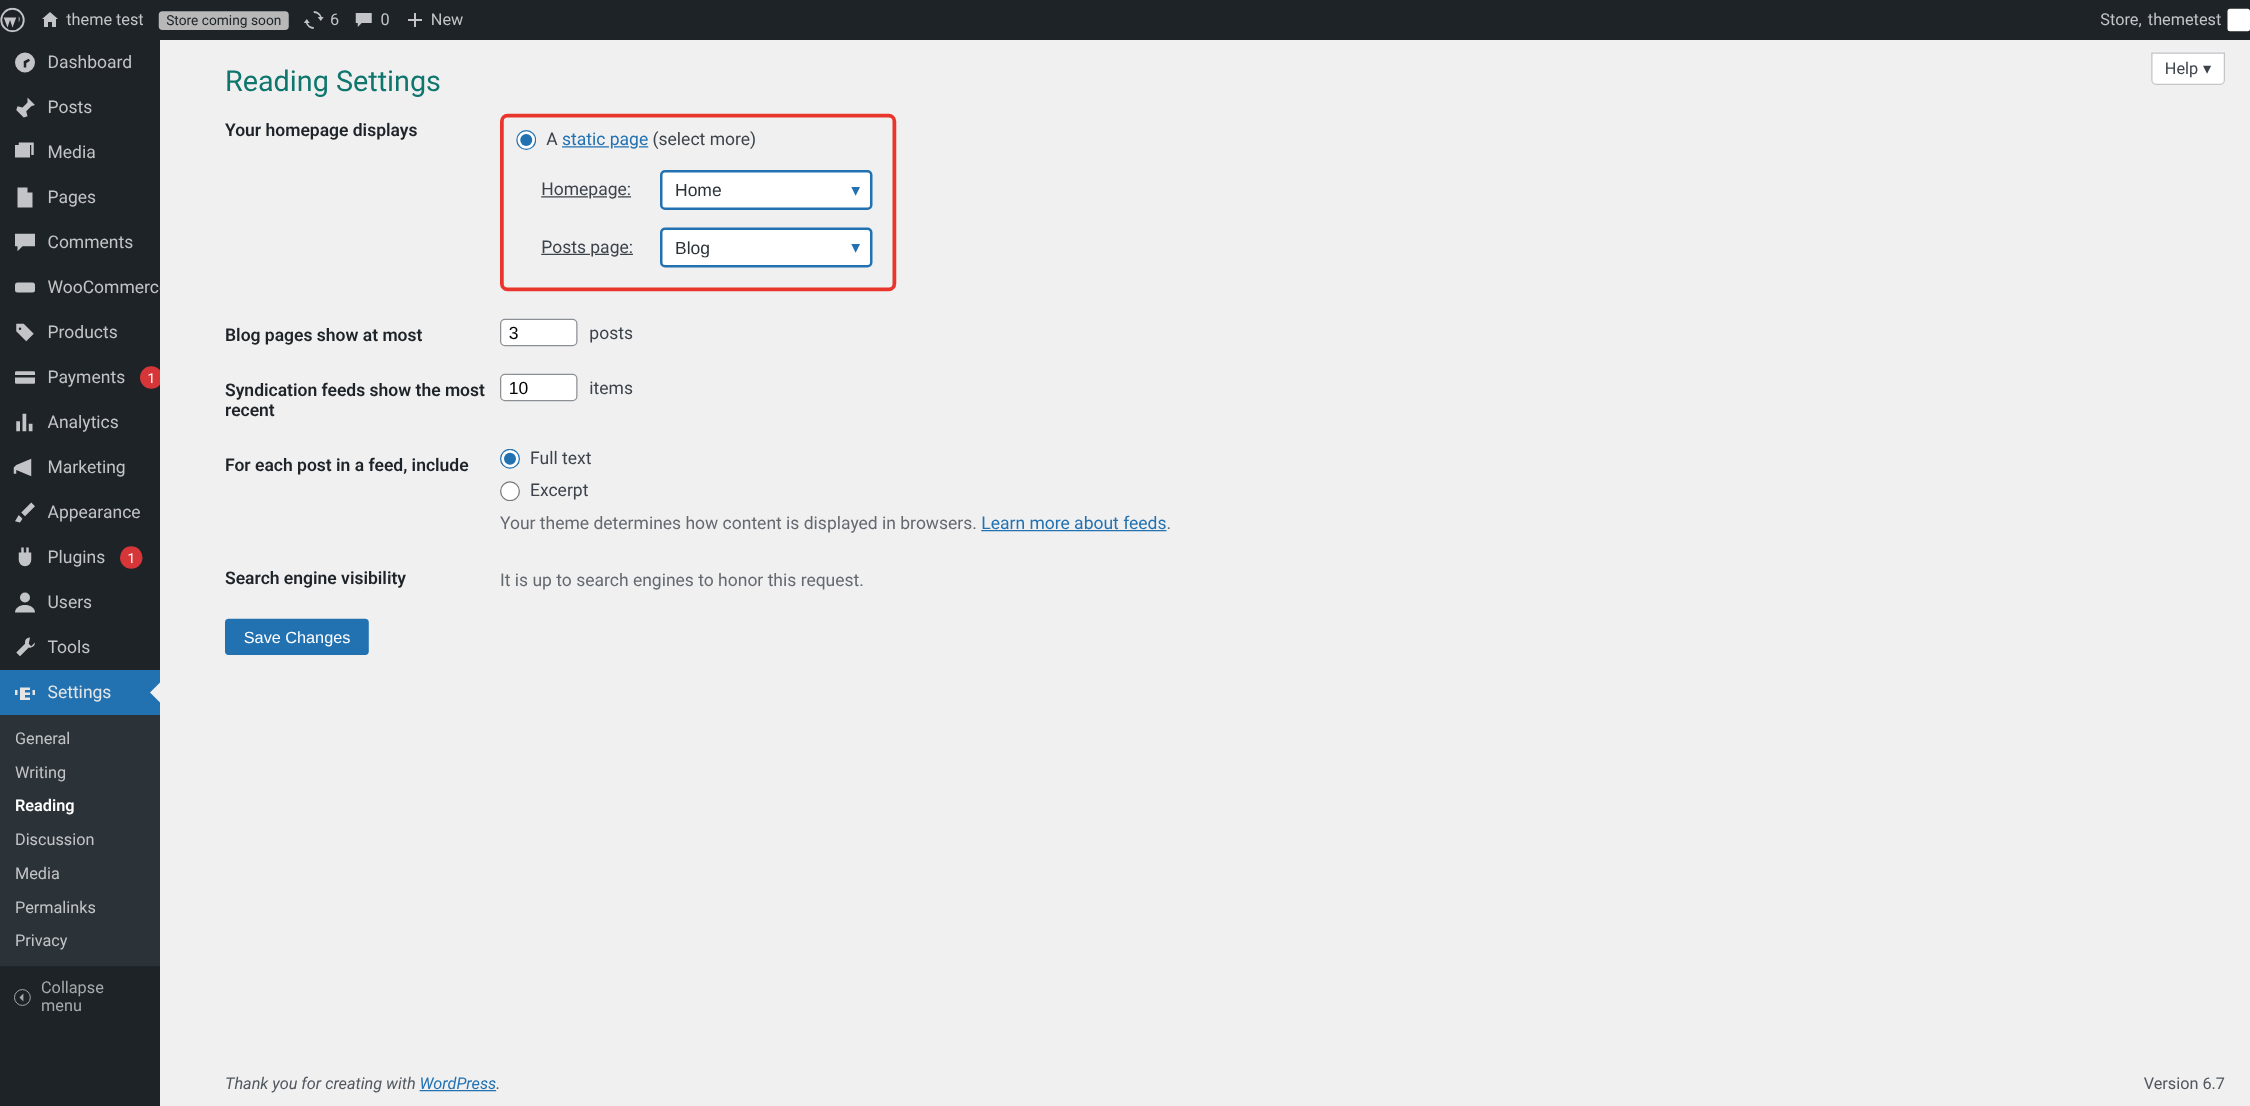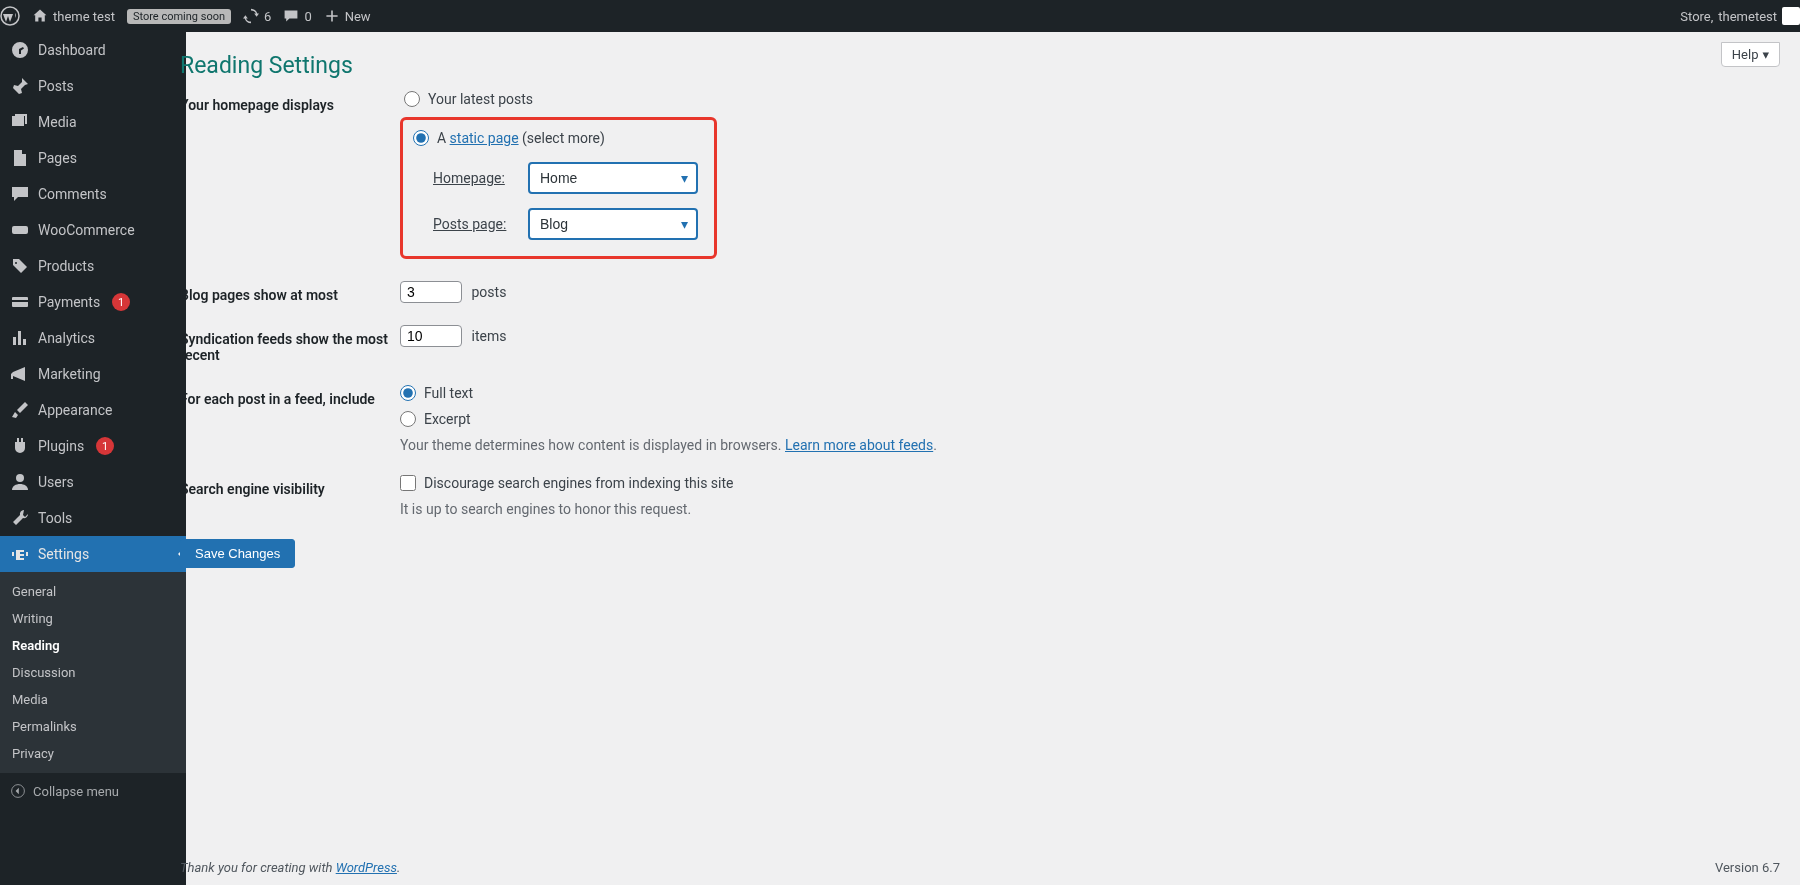--- a/index.html
+++ b/index.html
@@ -33,21 +33,21 @@
 }
 .avatar-sm {
   width: 18px; height: 18px;
   background: #fff;
   border-radius: 2px;
   display: inline-block;
 }
 .sidebar {
   position: fixed;
   top: 32px; left: 0; bottom: 0;
-  width: 186px;
+  width: 128px;
   background: #1d2327;
   color: #c3c4c7;
   overflow-y: auto;
 }
 .menu-item {
   display: flex;
   align-items: center;
   padding: 8px 10px;
   color: #c3c4c7;
   cursor: pointer;
@@ -421,24 +421,20 @@
     <span>▾</span>
   </div>
 
   <h1 class="page-title">Reading Settings</h1>
 
   <div class="form-table">
 
     <div class="form-row">
       <div class="th">Your homepage displays</div>
       <div class="td">
-        <div class="radio-row" style="margin-left:4px;">
-          <input type="radio" name="show" style="">
-          <span>Your latest posts</span>
-        </div>
         <div class="highlight-box">
           <div class="radio-row">
             <input type="radio" name="show" checked="" style="">
             <span>
               <span>A </span><a href="#">static page</a><span> (select more)</span>
             </span>
           </div>
           <div class="page-select-row">
             <label>Homepage:</label>
             <span class="select-wrap">
@@ -488,24 +484,20 @@
         </div>
         <p class="description">
           <span>Your theme determines how content is displayed in browsers. </span><a href="#">Learn more about feeds</a><span>.</span>
         </p>
       </div>
     </div>
 
     <div class="form-row">
       <div class="th">Search engine visibility</div>
       <div class="td">
-        <div class="radio-row">
-          <input type="checkbox" style="">
-          <span>Discourage search engines from indexing this site</span>
-        </div>
         <p class="description">It is up to search engines to honor this request.</p>
       </div>
     </div>
 
     <button class="btn-primary">Save Changes</button>
   </div>
 
   <div class="footer">
     <span>
       <span>Thank you for creating with </span><a href="#">WordPress</a><span>.</span>

